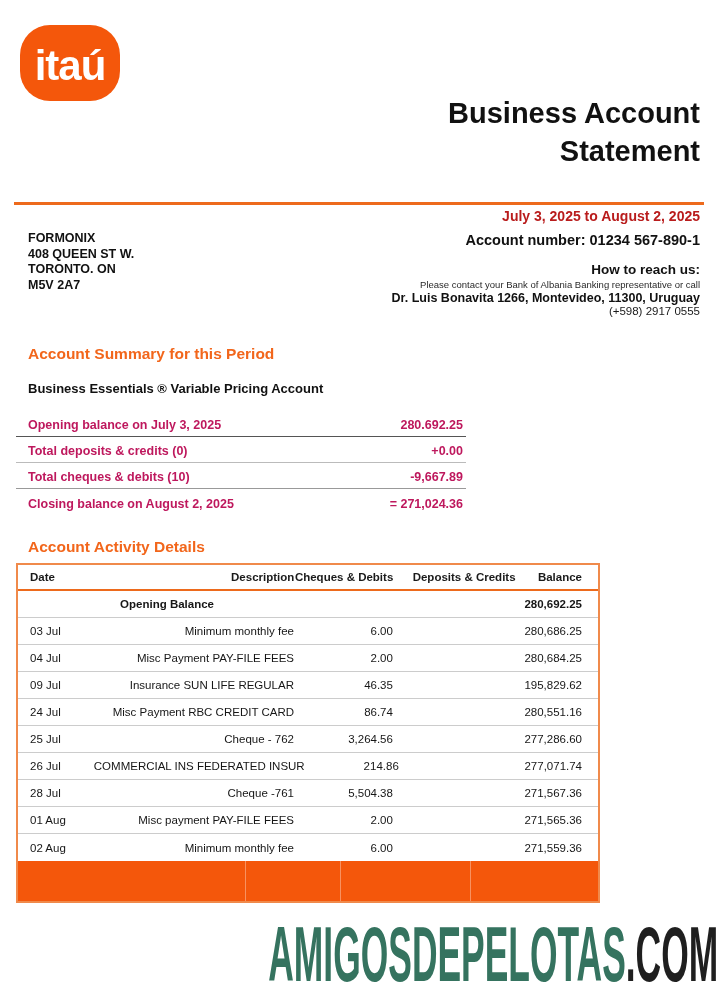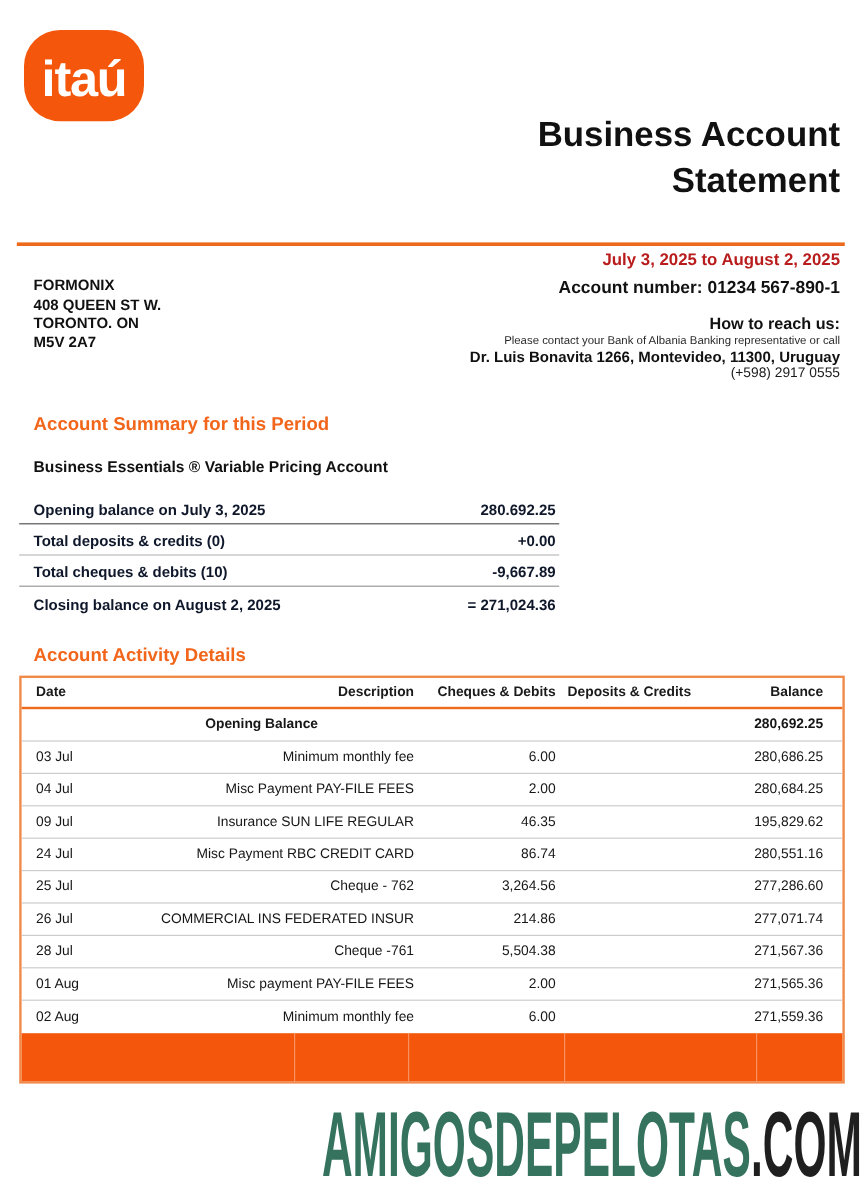--- a/index.html
+++ b/index.html
@@ -49,38 +49,38 @@
   }
   .heading-summary { top:345px; }
   .product-name {
     position:absolute; left:28px; top:381px;
     font-size:13px; font-weight:bold; color:#111111;
   }
   .summary-table { position:absolute; left:16px; top:411px; width:450px; }
   .summary-row {
     display:flex; justify-content:space-between; align-items:flex-end;
     height:26px; padding:0 3px 4px 12px;
-    font-size:12.5px; font-weight:bold; color:#0f172a;
+    font-size:12.5px; font-weight:bold; color:#be185d;
   }
   .summary-row.sep-dark   { border-bottom:1px solid #555555; }
   .summary-row.sep-light  { border-bottom:1px solid #bbbbbb; }
   .summary-row.sep-medium { border-bottom:1px solid #999999; }
   
   .heading-activity { top:538px; }
   .activity-table {
-    position:absolute; left:16px; top:563px; width:688px;
+    position:absolute; left:16px; top:563px; width:584px;
     border:2px solid #F08A4B; background:#ffffff;
   }
   .a-row { display:flex; align-items:center; }
   .a-head { height:26px; border-bottom:2px solid #ED6A1C; font-weight:bold; }
   .a-cell { font-size:11.5px; white-space:nowrap; overflow:visible; }
   .col-date    { width:92px;  padding-left:12px; text-align:left; }
   .col-desc    { width:235px; text-align:right; }
   .col-debits  { width:128px; padding-right:10px; text-align:right; }
-  .col-credits { width:145px; text-align:left; }
+  .col-credits { width:145px; text-align:center; }
   .col-balance { width:84px;  padding-right:16px; text-align:right; }
   .a-data { height:27px; border-bottom:1px solid #cccccc; color:#161616; }
   .a-data.last { border-bottom:none; }
   .a-data.opening { font-weight:bold; }
   .orange-bar {
     position:relative; height:40px; background:#F4570B;
   }
   .bar-sep {
     position:absolute; top:0; bottom:0; width:1px;
     background:rgba(255,255,255,0.35);

